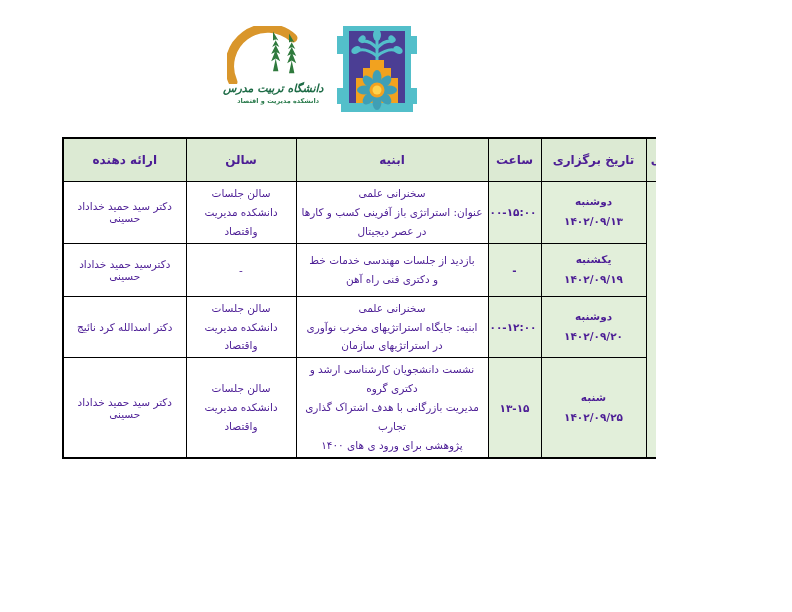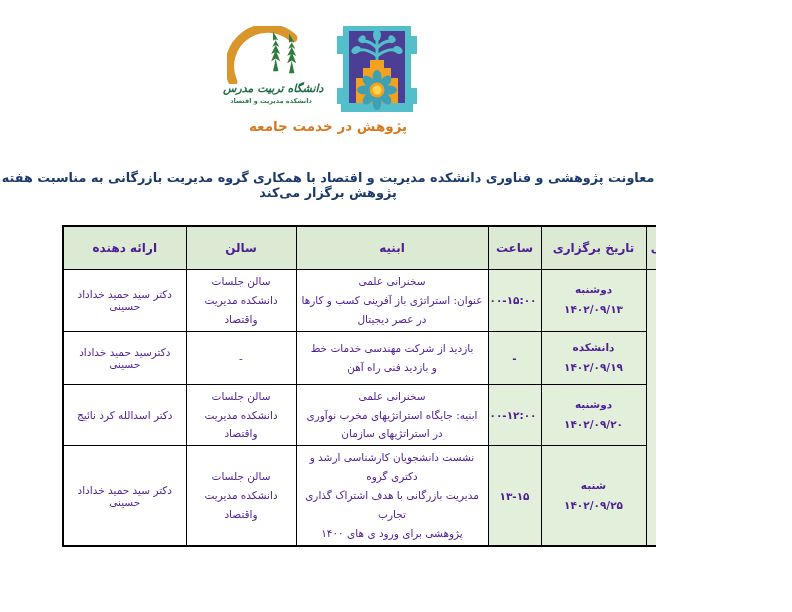--- a/index.html
+++ b/index.html
@@ -4,21 +4,21 @@
 <style>
   html,body{margin:0;padding:0;background:#ffffff;}
   body{width:792px;height:612px;font-family:"DejaVu Sans","Liberation Sans",sans-serif;}
   .page{position:relative;width:656px;height:612px;overflow:hidden;background:#fff;}
 
   
   .logos{display:flex;justify-content:center;align-items:flex-start;gap:18px;padding-top:26px;transform:translateX(-8px);}
   .tmu-logo{width:96px;text-align:center;}
   .tmu-logo svg{display:block;margin:0 auto;}
   .tmu-calligraphy{font-size:11px;font-weight:bold;font-style:italic;color:#1d6b46;margin-top:-2px;white-space:nowrap;}
-  .tmu-faculty{font-size:6.5px;font-weight:bold;color:#2e7d4f;margin-top:2px;white-space:nowrap;}
+  .tmu-faculty{font-size:6.5px;font-weight:bold;color:#2e7d4f;margin-top:2px;white-space:nowrap;text-align:right;}
   .emblem svg{display:block;}
 
   .slogan{text-align:center;color:#d9791f;font-weight:bold;font-size:13.5px;margin-top:6px;direction:rtl;}
 
   .headline{text-align:center;color:#1b3a6b;font-weight:bold;font-size:12.8px;margin-top:36px;direction:rtl;}
 
   
   .tablewrap{margin:25px 54px 0 62px;}
   table{border-collapse:collapse;width:676px;table-layout:fixed;direction:rtl;border:2px solid #000;}
   th,td{border:1px solid #000;color:#4c1d95;text-align:center;vertical-align:middle;padding:2px 4px;overflow:hidden;}
@@ -90,23 +90,21 @@
           <ellipse cx="48.5" cy="55.5" rx="4.5" ry="7" transform="rotate(45 48.5 55.5)"></ellipse>
           <ellipse cx="31.5" cy="72.5" rx="4.5" ry="7" transform="rotate(45 31.5 72.5)"></ellipse>
           <ellipse cx="48.5" cy="72.5" rx="4.5" ry="7" transform="rotate(-45 48.5 72.5)"></ellipse>
         </g>
         <circle cx="40" cy="64" r="7.5" fill="#f2a21f"></circle>
         <circle cx="40" cy="64" r="4.5" fill="#ffd34d"></circle>
       </svg>
     </div>
   </div>
 
-  <div class="slogan">پژوهش در خدمت جامعه</div>
 
-  <div class="headline">معاونت پژوهشی و فناوری دانشکده مدیریت و اقتصاد با همکاری گروه مدیریت بازرگانی به مناسبت هفته پژوهش برگزار می‌کند</div>
 
   <div class="tablewrap">
     <table>
       <colgroup>
         <col style="width:93px">
           <col style="width:105px">
           <col style="width:53px">
         <col style="width:192px">
           <col style="width:110px">
           <col style="width:123px">
@@ -135,27 +133,27 @@
             <div>در عصر دیجیتال</div>
           </td>
           <td class="lines">
             <div>سالن جلسات</div>
             <div>دانشکده مدیریت واقتصاد</div>
           </td>
           <td>دکتر سید حمید خداداد حسینی</td>
         </tr>
         <tr class="r2">
           <td class="green daydate">
-            <div>دانشکده</div>
+            <div>یکشنبه</div>
             <div>۱۴۰۲/۰۹/۱۹</div>
           </td>
           <td class="green timecell">-</td>
           <td class="lines">
-            <div>بازدید از شرکت مهندسی خدمات خط</div>
-            <div>و بازدید فنی راه آهن</div>
+            <div>بازدید از جلسات مهندسی خدمات خط</div>
+            <div>و دکتری فنی راه آهن</div>
           </td>
           <td>-</td>
           <td>دکترسید حمید خداداد حسینی</td>
         </tr>
         <tr class="r3">
           <td class="green daydate">
             <div>دوشنبه</div>
             <div>۱۴۰۲/۰۹/۲۰</div>
           </td>
           <td class="green timecell">۱۱:۰۰-۱۲:۰۰</td>

